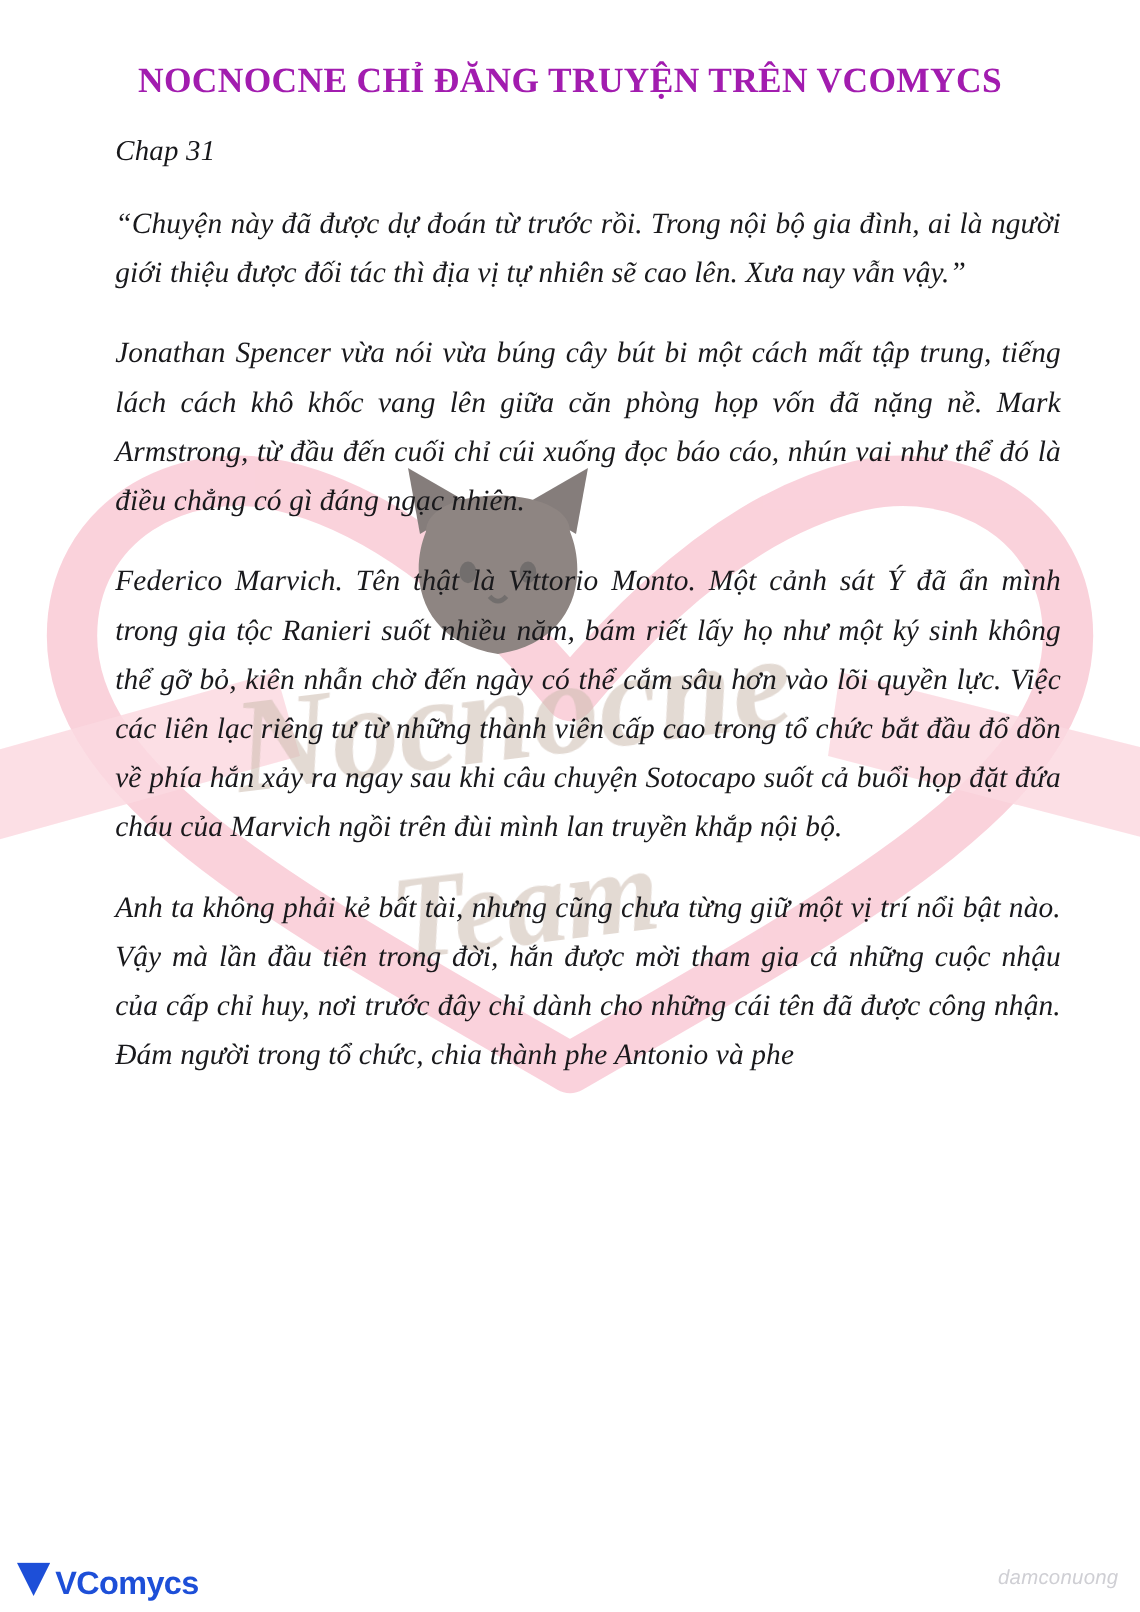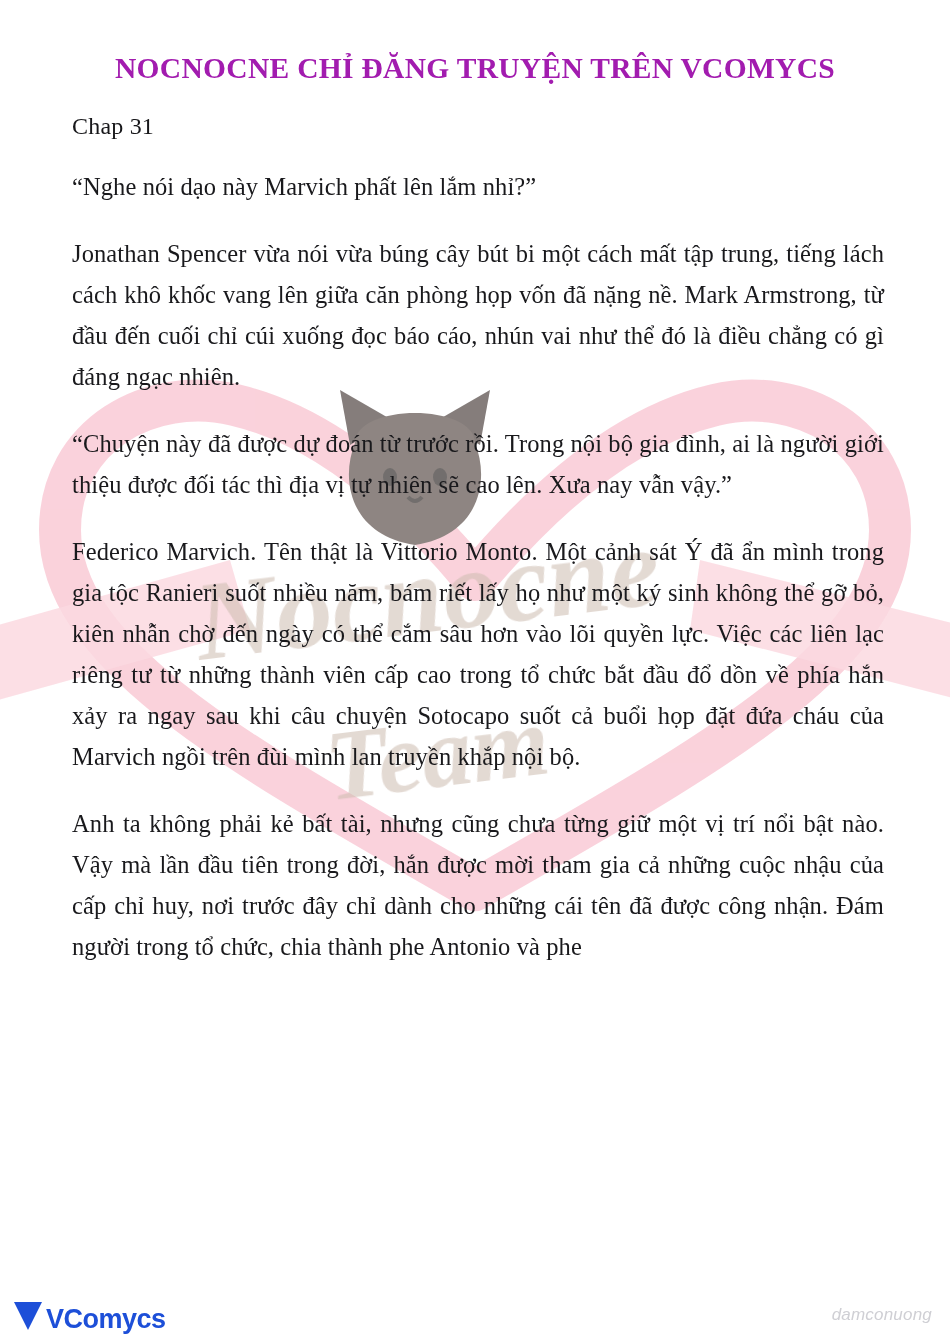--- a/index.html
+++ b/index.html
@@ -46,21 +46,22 @@
     font-weight: bold;
     font-size: 29.5px;
     letter-spacing: 0.3px;
     white-space: nowrap;
   }
 
   
   .content {
     position: relative;
     z-index: 2;
-    padding: 18px 66px 0 72px;
+    padding: 18px 66px 0 96px;
+    font-style: italic;
   }
   .chapter-label {
     font-family: "Liberation Serif", serif;
     font-size: 24px;
     color: #17171a;
     margin: 0 0 26px 0;
     letter-spacing: 0.2px;
   }
   p.para {
     font-family: "Liberation Serif", serif;
@@ -165,23 +166,22 @@
       </g>
     </svg>
   </div>
 
   <div class="header-banner">
     <span class="banner-text">NOCNOCNE CHỈ ĐĂNG TRUYỆN TRÊN VCOMYCS</span>
   </div>
 
   <div class="content">
     <div class="chapter-label">Chap 31</div>
-    <p class="para noj">“Nghe nói dạo này Marvich phất lên lắm nhỉ?”</p>
+    <p class="para">“Chuyện này đã được dự đoán từ trước rồi. Trong nội bộ gia đình, ai là người giới thiệu được đối tác thì địa vị tự nhiên sẽ cao lên. Xưa nay vẫn vậy.”</p>
     <p class="para">Jonathan Spencer vừa nói vừa búng cây bút bi một cách mất tập trung, tiếng lách cách khô khốc vang lên giữa căn phòng họp vốn đã nặng nề. Mark Armstrong, từ đầu đến cuối chỉ cúi xuống đọc báo cáo, nhún vai như thể đó là điều chẳng có gì đáng ngạc nhiên.</p>
-    <p class="para">“Chuyện này đã được dự đoán từ trước rồi. Trong nội bộ gia đình, ai là người giới thiệu được đối tác thì địa vị tự nhiên sẽ cao lên. Xưa nay vẫn vậy.”</p>
     <p class="para">Federico Marvich. Tên thật là Vittorio Monto. Một cảnh sát Ý đã ẩn mình trong gia tộc Ranieri suốt nhiều năm, bám riết lấy họ như một ký sinh không thể gỡ bỏ, kiên nhẫn chờ đến ngày có thể cắm sâu hơn vào lõi quyền lực. Việc các liên lạc riêng tư từ những thành viên cấp cao trong tổ chức bắt đầu đổ dồn về phía hắn xảy ra ngay sau khi câu chuyện Sotocapo suốt cả buổi họp đặt đứa cháu của Marvich ngồi trên đùi mình lan truyền khắp nội bộ.</p>
     <p class="para last">Anh ta không phải kẻ bất tài, nhưng cũng chưa từng giữ một vị trí nổi bật nào. Vậy mà lần đầu tiên trong đời, hắn được mời tham gia cả những cuộc nhậu của cấp chỉ huy, nơi trước đây chỉ dành cho những cái tên đã được công nhận. Đám người trong tổ chức, chia thành phe Antonio và phe</p>
   </div>
 
   <div class="footer">
     <div class="logo">
       <span class="logo-mark"></span>
       <span class="logo-text"><span>VC</span><span class="sub">omycs</span></span>
     </div>
     <div class="footer-credit">damconuong</div>

